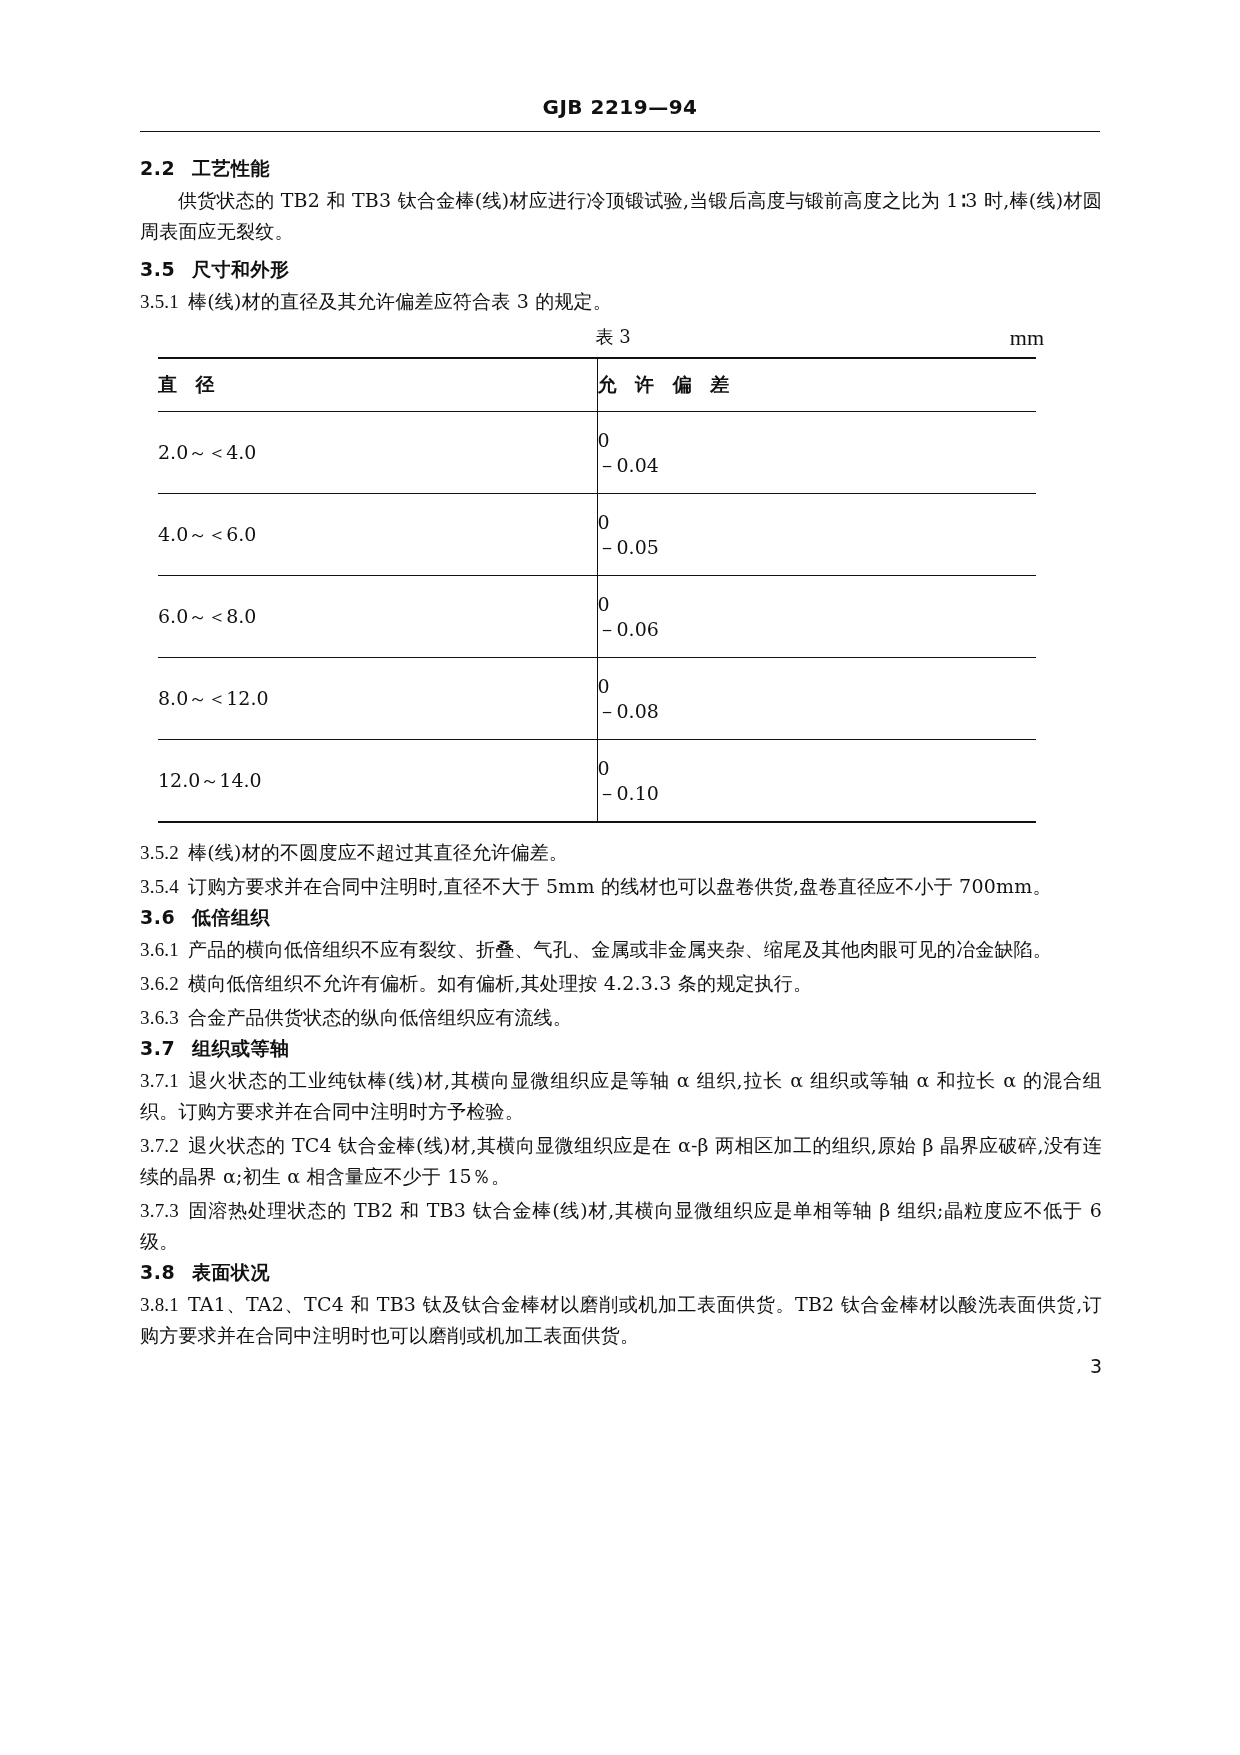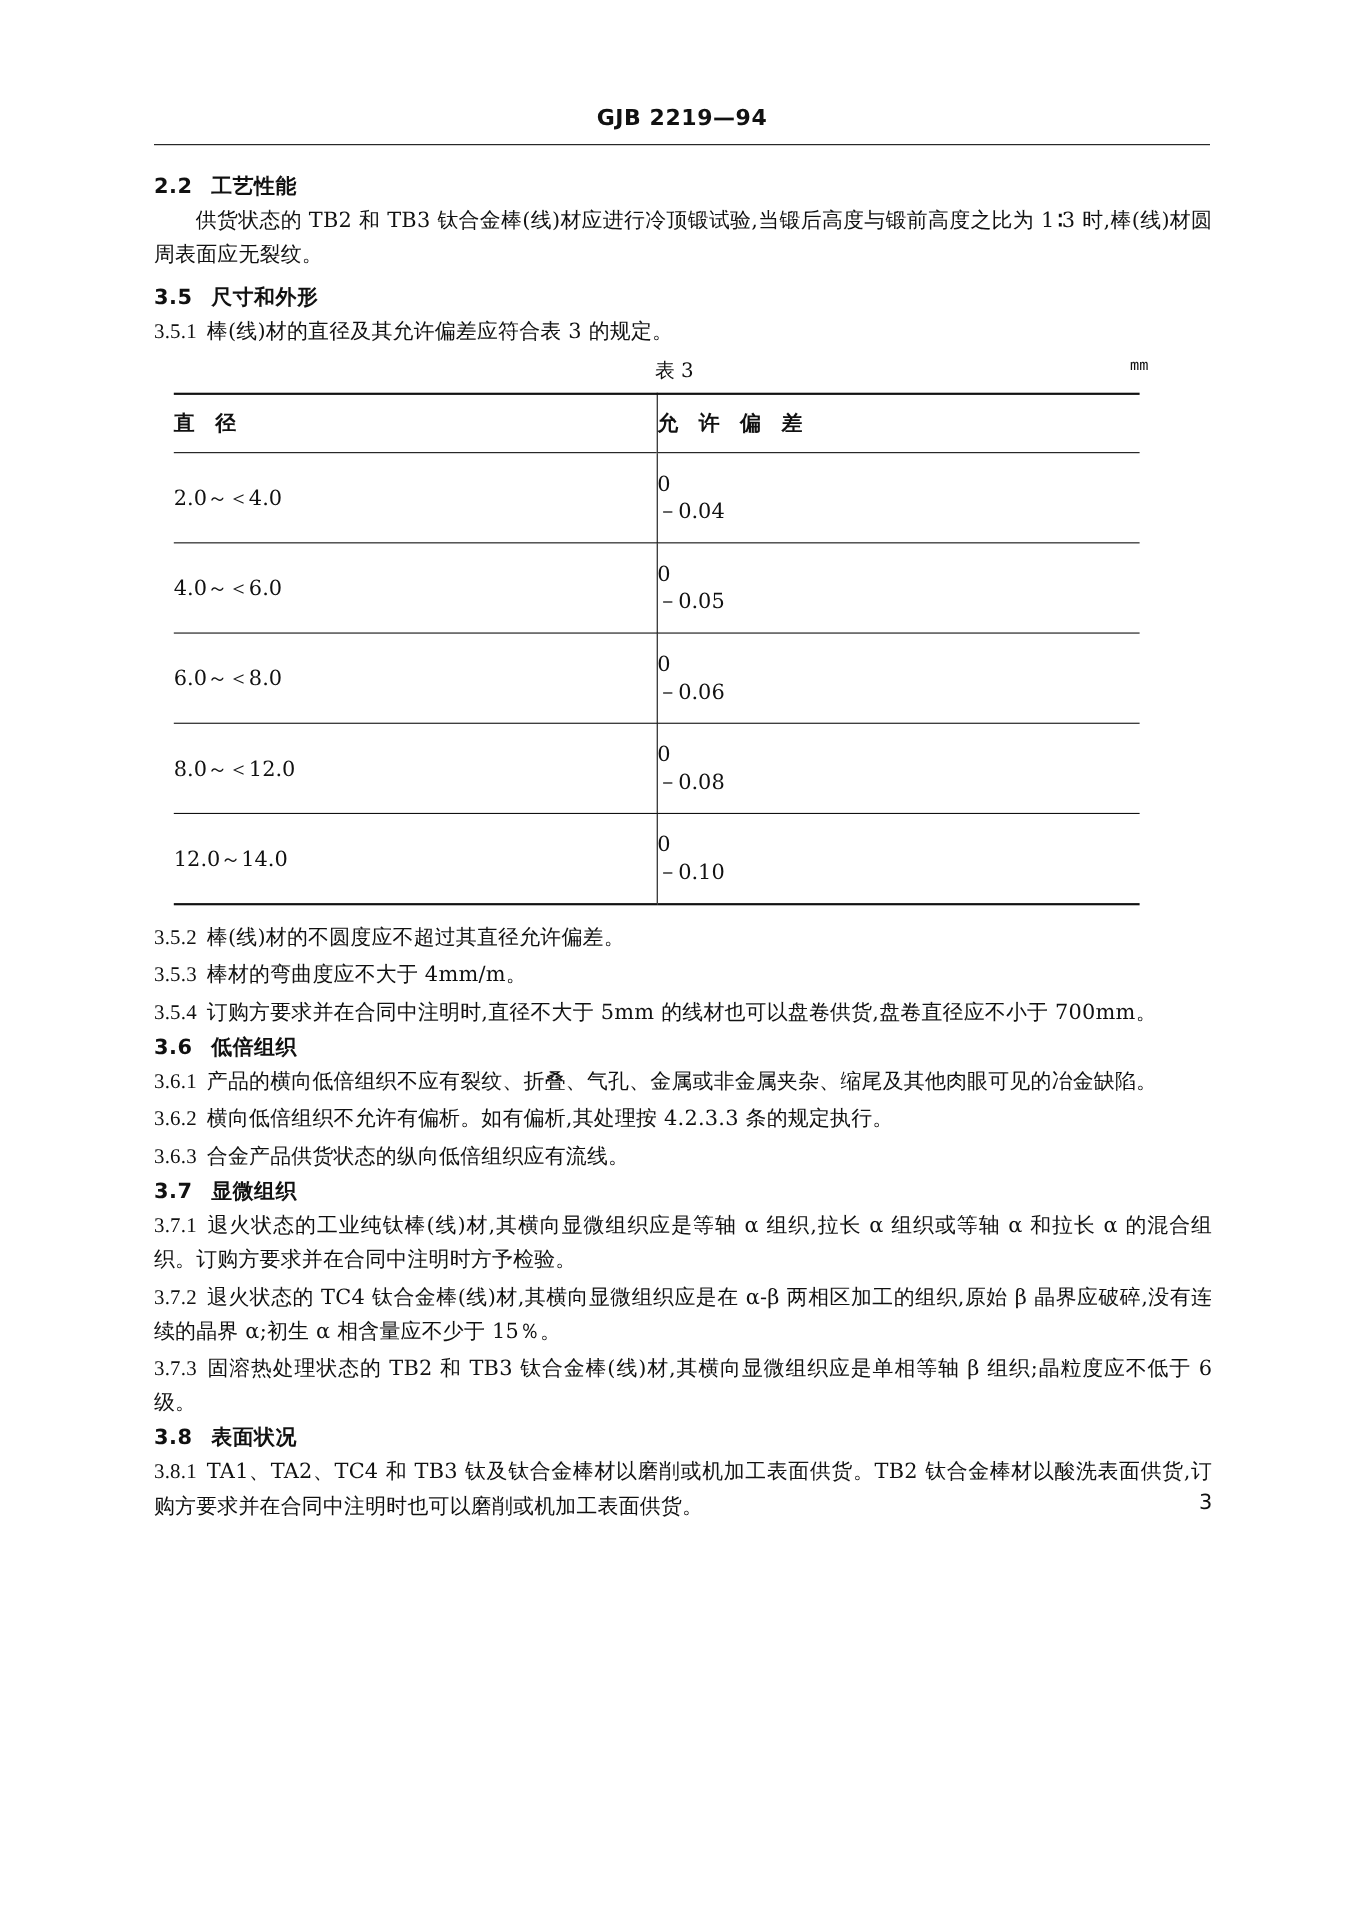--- a/index.html
+++ b/index.html
@@ -88,22 +88,22 @@
     position: absolute;
     left: 0;
     right: 16px;
     text-align: center;
     font-size: 18px;
   }
   .tbl-unit {
     position: absolute;
     right: 58px;
     top: 0;
-    font-size: 14px;
-    font-family: Liberation Mono, monospace;
+    font-size: 22px;
+    font-family: Liberation Serif, serif;
   }
   table.spec {
     border-collapse: collapse;
     width: 878px;
     margin: 2px 0 0 18px;
     table-layout: fixed;
   }
   table.spec td, table.spec th {
     border: 0;
     text-align: left;
@@ -222,41 +222,38 @@
           <div class="tol">－0.10</div>
         </td>
       </tr>
     </tbody>
       </table>
 
     <div class="numpara" style="margin-top:14px;">
       <span class="lbl">3.5.2</span><span>棒(线)材的不圆度应不超过其直径允许偏差。</span>
     </div>
     <div class="numpara">
-      <span class="lbl">3.5.3</span><span>棒材的弯曲度应不大于 4mm/m。</span>
-    </div>
-    <div class="numpara">
       <span class="lbl">3.5.4</span><span>订购方要求并在合同中注明时,直径不大于 5mm 的线材也可以盘卷供货,盘卷直径应不小于 700mm。</span>
     </div>
 
     <div class="sec-head tight">
       <span class="num">3.6</span><span>低倍组织</span>
     </div>
     <div class="numpara">
       <span class="lbl">3.6.1</span><span>产品的横向低倍组织不应有裂纹、折叠、气孔、金属或非金属夹杂、缩尾及其他肉眼可见的冶金缺陷。</span>
     </div>
     <div class="numpara">
       <span class="lbl">3.6.2</span><span>横向低倍组织不允许有偏析。如有偏析,其处理按 4.2.3.3 条的规定执行。</span>
     </div>
     <div class="numpara">
       <span class="lbl">3.6.3</span><span>合金产品供货状态的纵向低倍组织应有流线。</span>
     </div>
 
     <div class="sec-head tight">
-      <span class="num">3.7</span><span>显微组织</span>
+      <span class="num">3.7</span><span>组织或等轴</span>
     </div>
     <div class="numpara">
       <span class="lbl">3.7.1</span><span>退火状态的工业纯钛棒(线)材,其横向显微组织应是等轴 α 组织,拉长 α 组织或等轴 α 和拉长 α 的混合组织。订购方要求并在合同中注明时方予检验。</span>
     </div>
     <div class="numpara">
       <span class="lbl">3.7.2</span><span>退火状态的 TC4 钛合金棒(线)材,其横向显微组织应是在 α-β 两相区加工的组织,原始 β 晶界应破碎,没有连续的晶界 α;初生 α 相含量应不少于 15％。</span>
     </div>
     <div class="numpara">
       <span class="lbl">3.7.3</span><span>固溶热处理状态的 TB2 和 TB3 钛合金棒(线)材,其横向显微组织应是单相等轴 β 组织;晶粒度应不低于 6 级。</span>
     </div>

